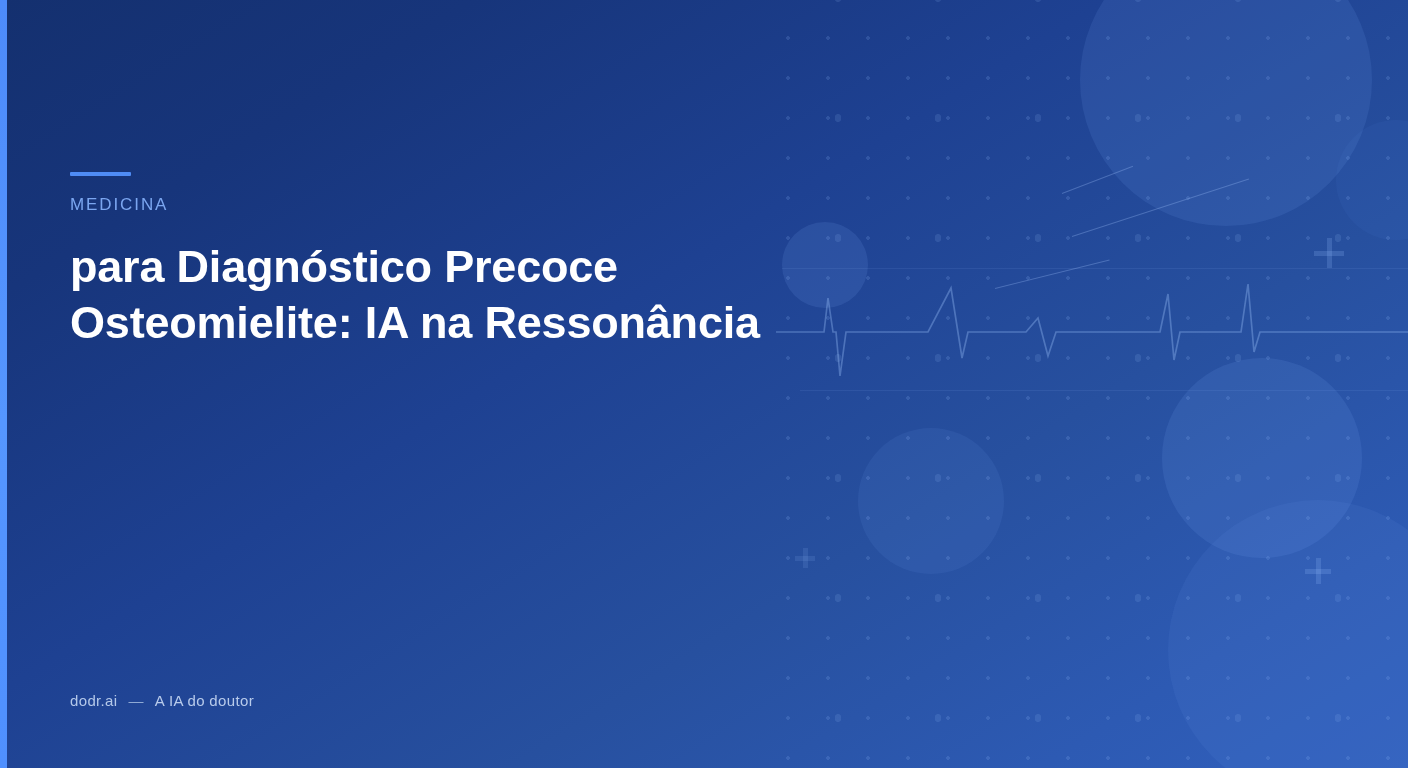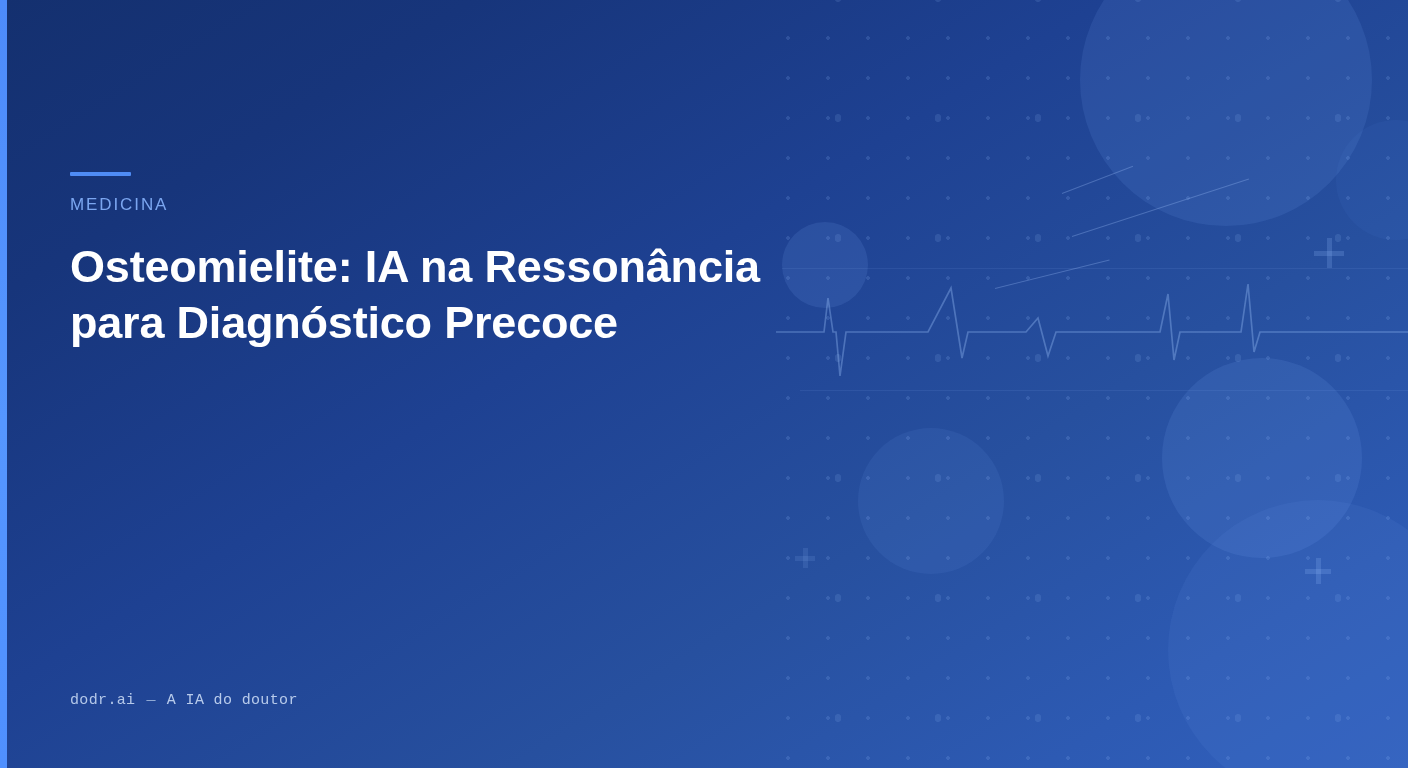--- a/index.html
+++ b/index.html
@@ -170,21 +170,20 @@
   .footer {
     position: absolute;
     left: 70px;
     top: 692px;
     z-index: 5;
     display: flex;
     align-items: center;
     color: #a8bfe4;
     font-size: 15px;
     letter-spacing: .35px;
-    font-family: Liberation Mono, monospace;
   }
   .footer .brand { color: #b4c8e9; }
   .footer .sep { margin: 0 11px; color: #8fa9d4; }
   .footer .tag { color: #b8cbeb; text-align: right; }
 </style>
 </head>
 <body>
 
 <div class="slide">
 
@@ -220,22 +219,22 @@
 
     <div class="plus plus-1"></div>
     <div class="plus plus-2"></div>
     <div class="plus plus-3"></div>
   </div>
 
   <div class="content">
     <div class="kicker-rule"></div>
     <div class="kicker">MEDICINA</div>
     <h1 class="headline">
+      <span class="hl-line">para Diagnóstico Precoce</span>
       <span class="hl-line">Osteomielite: IA na Ressonância</span>
-      <span class="hl-line">para Diagnóstico Precoce</span>
     </h1>
   </div>
 
   <div class="footer">
     <span class="brand">dodr.ai</span>
     <span class="sep">—</span>
     <span class="tag">A IA do doutor</span>
   </div>
 
 </div>

